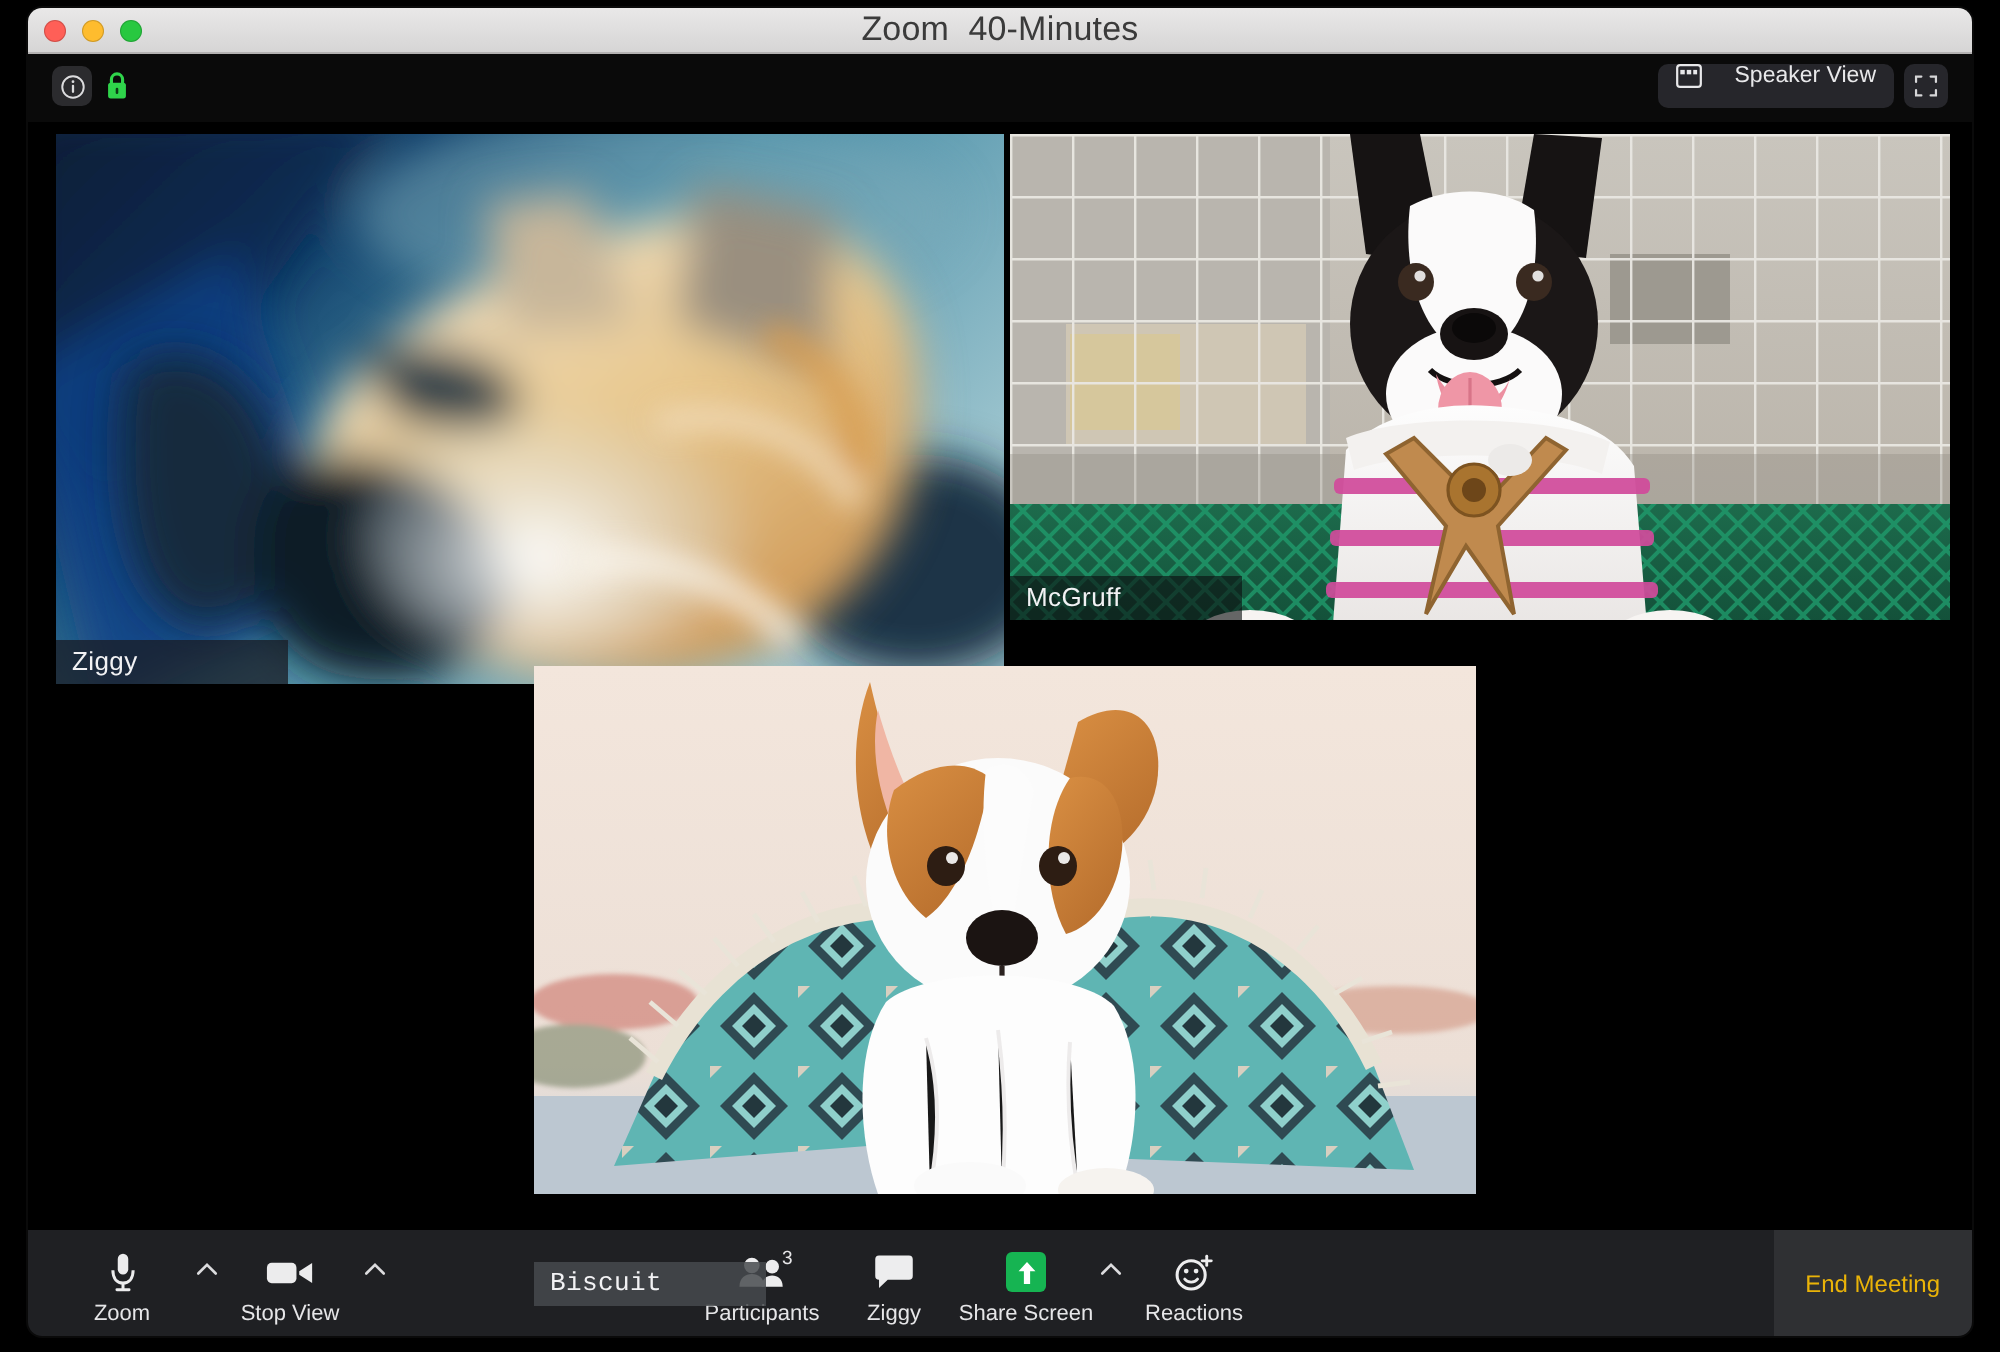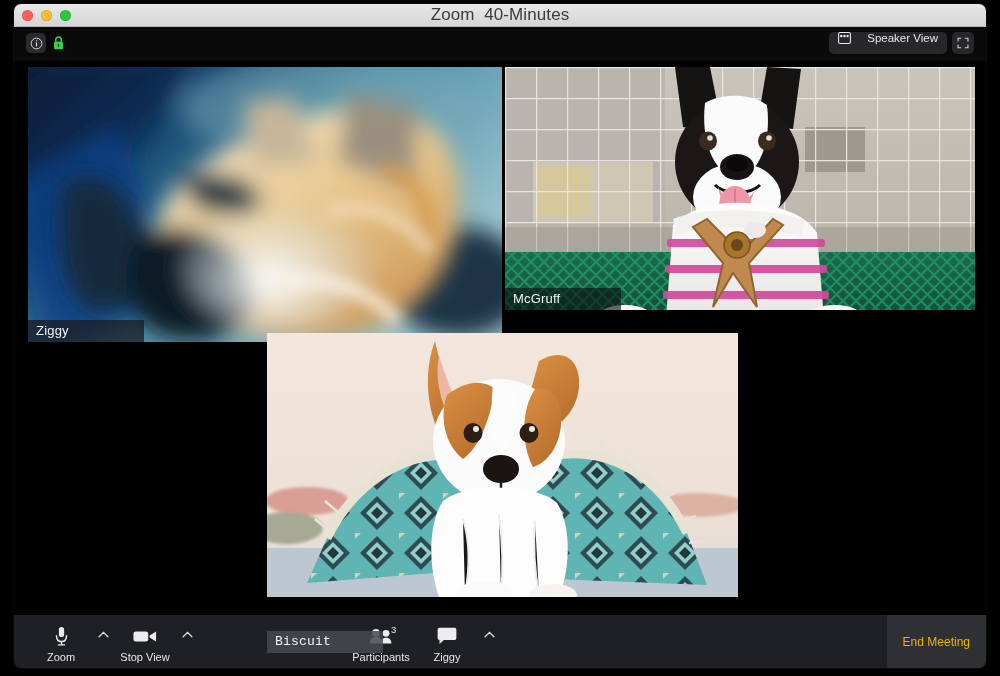--- a/index.html
+++ b/index.html
@@ -543,27 +543,50 @@
 
       <div class="tb-item">
         <span class="ico-wrap">
           <svg width="20" height="18" viewBox="0 0 21 19">
             <path d="M2.6 0.8 H18.4 A2 2 0 0 1 20.4 2.8 V11.6 A2 2 0 0 1 18.4 13.6 H7.2 L2.6 18 V13.6 A2 2 0 0 1 0.6 11.6 V2.8 A2 2 0 0 1 2.6 0.8 Z" fill="#ededee"></path>
           </svg>
         </span>
         <span class="lbl">Ziggy</span>
       </div>
 
+      <div class="tb-item">
+        <span class="ico-wrap">
+          <span class="share-sq">
+            <svg width="11" height="13" viewBox="0 0 12 14">
+              <path d="M6 1 L10.6 6 H7.7 V13 H4.3 V6 H1.4 Z" fill="#ffffff"></path>
+            </svg>
+          </span>
+        </span>
+        <span class="lbl">Share Screen</span>
+      </div>
       <div class="chev">
         <svg width="11" height="7" viewBox="0 0 12 8">
           <path d="M1 6.6 L6 1.6 L11 6.6" fill="none" stroke="#dcdcde" stroke-width="1.5" stroke-linecap="round"></path>
         </svg>
       </div>
 
 
+      <div class="tb-item">
+        <span class="ico-wrap">
+          <svg width="20" height="19" viewBox="0 0 21 20">
+            <circle cx="9" cy="11" r="7.4" fill="none" stroke="#ededee" stroke-width="1.6"></circle>
+            <circle cx="6.4" cy="9" r="1.25" fill="#ededee"></circle>
+            <circle cx="11.6" cy="9" r="1.25" fill="#ededee"></circle>
+            <path d="M5.6 13.2 C7 15.3 11 15.3 12.4 13.2" fill="none" stroke="#ededee" stroke-width="1.5" stroke-linecap="round"></path>
+            <path d="M17.2 1.2 V6" stroke="#ededee" stroke-width="1.5" stroke-linecap="round"></path>
+            <path d="M14.8 3.6 H19.6" stroke="#ededee" stroke-width="1.5" stroke-linecap="round"></path>
+          </svg>
+        </span>
+        <span class="lbl">Reactions</span>
+      </div>
     </div>
 
     <div class="tb-right">
       <div class="end-btn">End Meeting</div>
     </div>
   </div>
 
 </div>
 
 </body></html>

